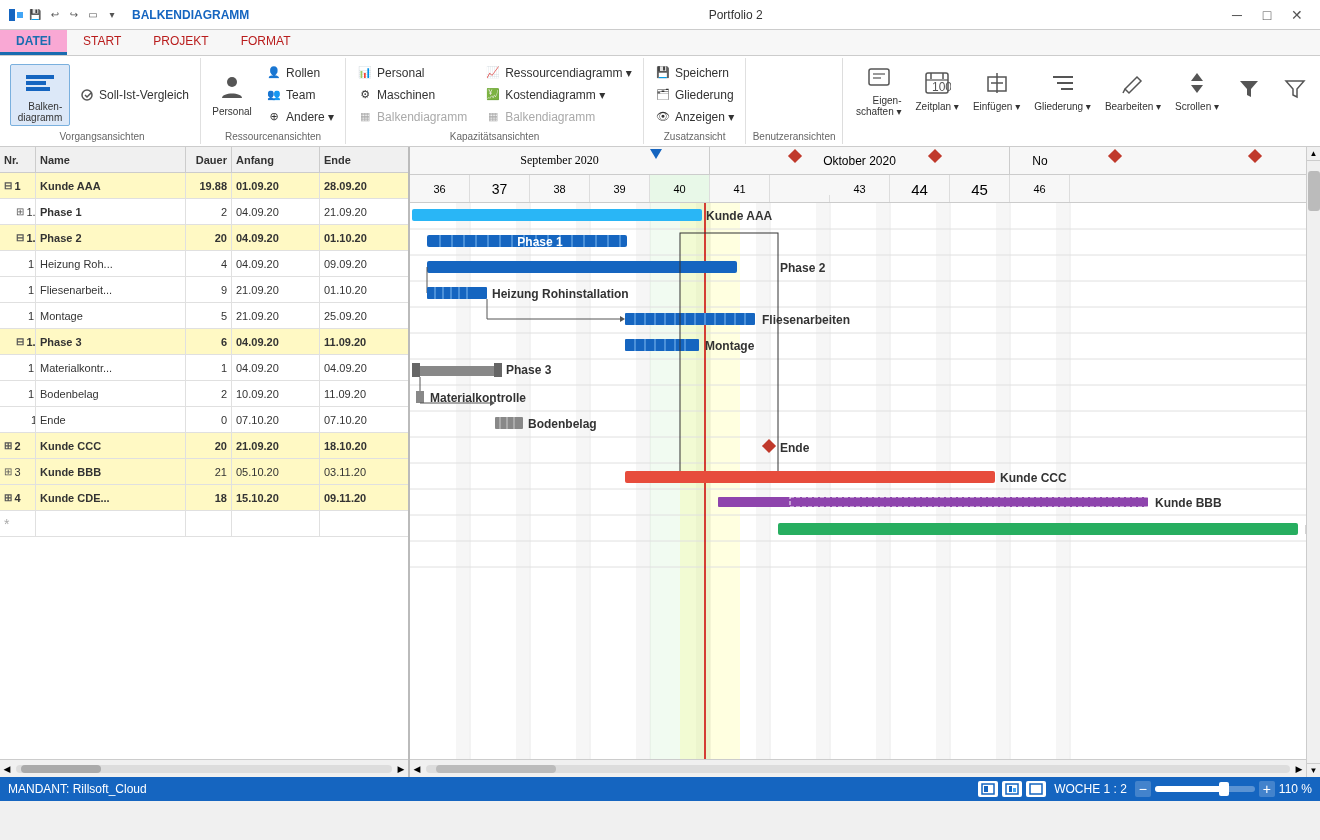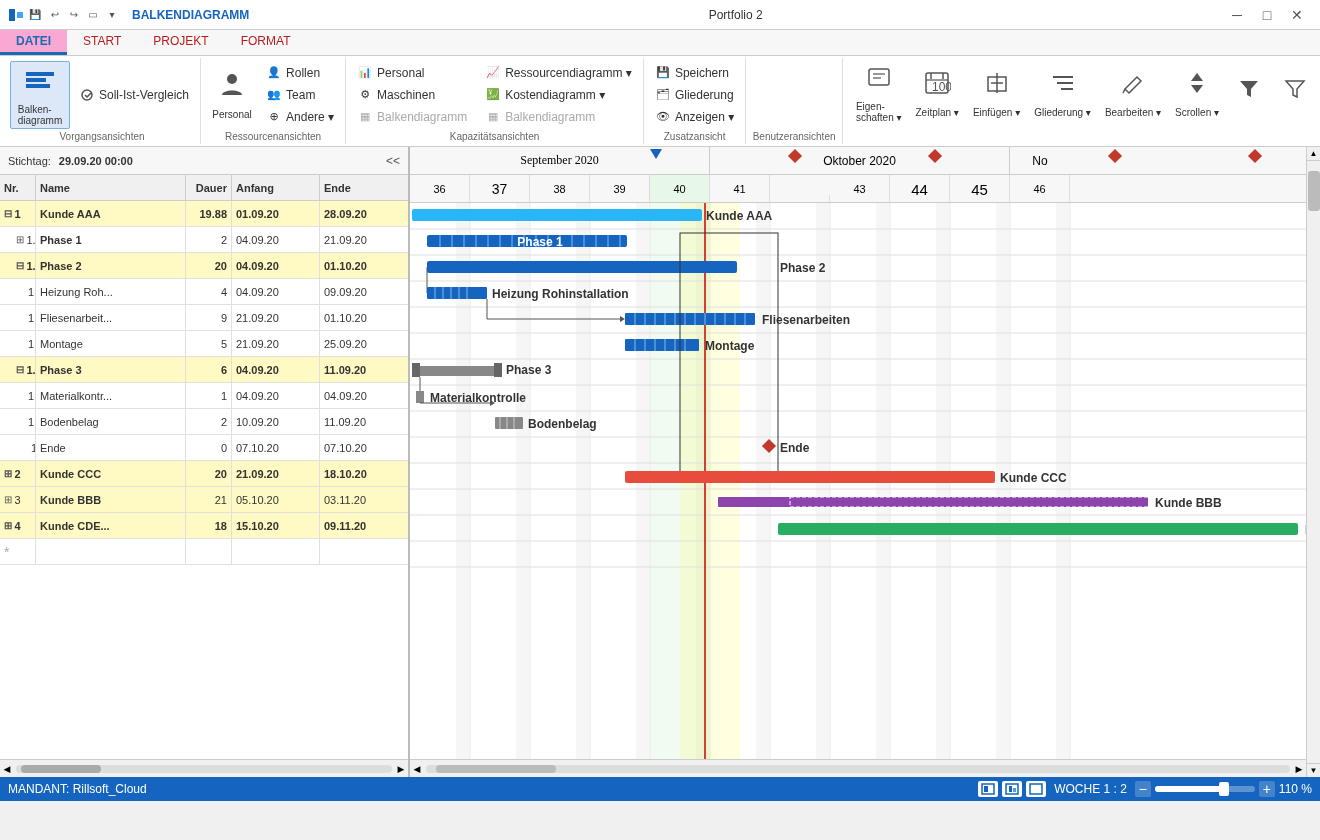--- a/index.html
+++ b/index.html
@@ -48,21 +48,21 @@
     .ribbon-group-items { display: flex; flex: 1; align-items: center; gap: 4px; }
     .ribbon-group-label {
       font-size: 10px; color: #666; margin-top: 2px; text-align: center;
     }
     .rg-btn {
       display: flex; flex-direction: column; align-items: center;
       cursor: pointer; padding: 2px 4px; min-width: 50px;
       border: 1px solid transparent; border-radius: 2px;
     }
     .rg-btn-icon { width: 32px; height: 32px; display: flex; align-items: center; justify-content: center; }
-    .rg-btn-label { font-size: 10px; text-align: left; color: #333; margin-top: 8px; }
+    .rg-btn-label { font-size: 10px; text-align: right; color: #333; margin-top: 2px; }
     .rg-btn-large { min-width: 60px; }
 
     .rg-small-btns { display: flex; flex-direction: column; gap: 2px; }
     .rg-small-btn {
       display: flex; align-items: center; gap: 4px; cursor: pointer;
       padding: 1px 4px; border: 1px solid transparent; border-radius: 2px;
       white-space: nowrap; font-size: 11px; color: #333;
     }
     .rg-small-icon { width: 16px; height: 16px; display: inline-flex; align-items: center; justify-content: center; font-size: 11px; }
 
@@ -364,25 +364,20 @@
         </div>
       </div>
     </div>
   </div>
 </div>
 
 <div class="main-area">
 
   <div class="gantt-left">
 
-    <div class="stichtag-bar">
-      <span class="stichtag-label">Stichtag:</span>
-      <span class="stichtag-label" style="font-weight:bold;">29.09.20 00:00</span>
-      <span class="stichtag-nav" style="margin-left:auto;">&lt;&lt;</span>
-    </div>
 
     <div class="gantt-header">
       <div class="gh-cell gh-nr">Nr.</div>
       <div class="gh-cell gh-name">Name</div>
       <div class="gh-cell gh-dauer">Dauer</div>
       <div class="gh-cell gh-anfang">Anfang</div>
       <div class="gh-cell gh-ende">Ende</div>
     </div>
 
     <div class="gantt-rows">

